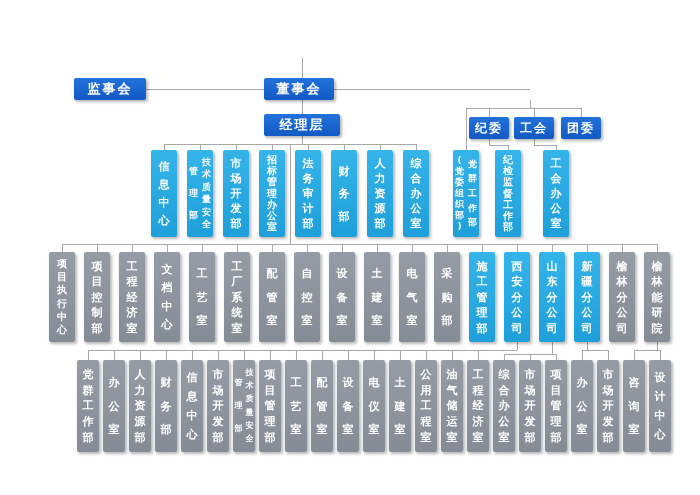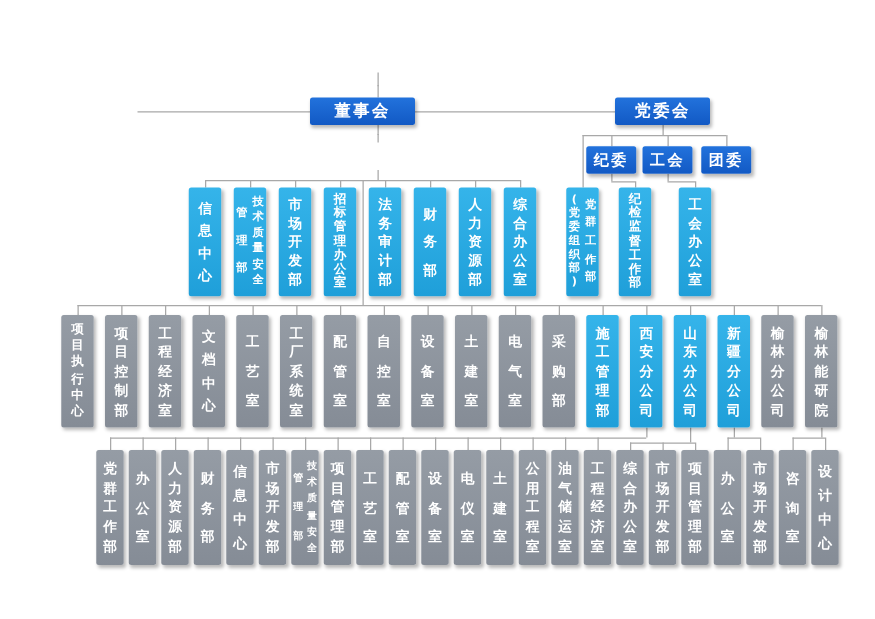--- a/index.html
+++ b/index.html
@@ -97,22 +97,23 @@
     <div class="line" style="left: 530px; top: 354px; width: 1px; height: 6px;"></div>
     <div class="line" style="left: 556px; top: 354px; width: 1px; height: 6px;"></div>
     <div class="line" style="left: 587px; top: 342px; width: 1px; height: 8px;"></div>
     <div class="line" style="left: 582px; top: 350px; width: 26px; height: 1px;"></div>
     <div class="line" style="left: 582px; top: 350px; width: 1px; height: 10px;"></div>
     <div class="line" style="left: 608px; top: 350px; width: 1px; height: 10px;"></div>
     <div class="line" style="left: 657px; top: 342px; width: 1px; height: 8px;"></div>
     <div class="line" style="left: 634px; top: 350px; width: 26px; height: 1px;"></div>
     <div class="line" style="left: 634px; top: 350px; width: 1px; height: 10px;"></div>
     <div class="line" style="left: 660px; top: 350px; width: 1px; height: 10px;"></div>
-    <div class="box blue hbox" title="董事会" style="left: 248px; top: 78px; width: 84px; height: 22px;">董事会</div>
-    <div class="box blue hbox" title="党委会" style="left: 492px; top: 78px; width: 76px; height: 22px;">党委会</div>
+    <div class="box blue hbox" title="监事会" style="left: 74px; top: 78px; width: 72px; height: 22px;">监事会</div>
+    <div class="box blue hbox" title="董事会" style="left: 264px; top: 78px; width: 70px; height: 22px;">董事会</div>
+    <div class="box blue hbox" title="经理层" style="left: 264px; top: 114px; width: 76px; height: 22px;">经理层</div>
     <div class="box blue hbox" title="纪委" style="left: 469px; top: 117px; width: 40px; height: 22px; font-size: 12px;">纪委</div>
     <div class="box blue hbox" title="工会" style="left: 514px; top: 117px; width: 40px; height: 22px; font-size: 12px;">工会</div>
     <div class="box blue hbox" title="团委" style="left: 561px; top: 117px; width: 40px; height: 22px; font-size: 12px;">团委</div>
     <div class="box cyan vbox" title="信息中心" style="left: 151px; top: 150px; width: 26px; height: 87px;">
       <div class="col">
         <span>信</span>
         <span>息</span>
         <span>中</span>
         <span>心</span>
       </div>

